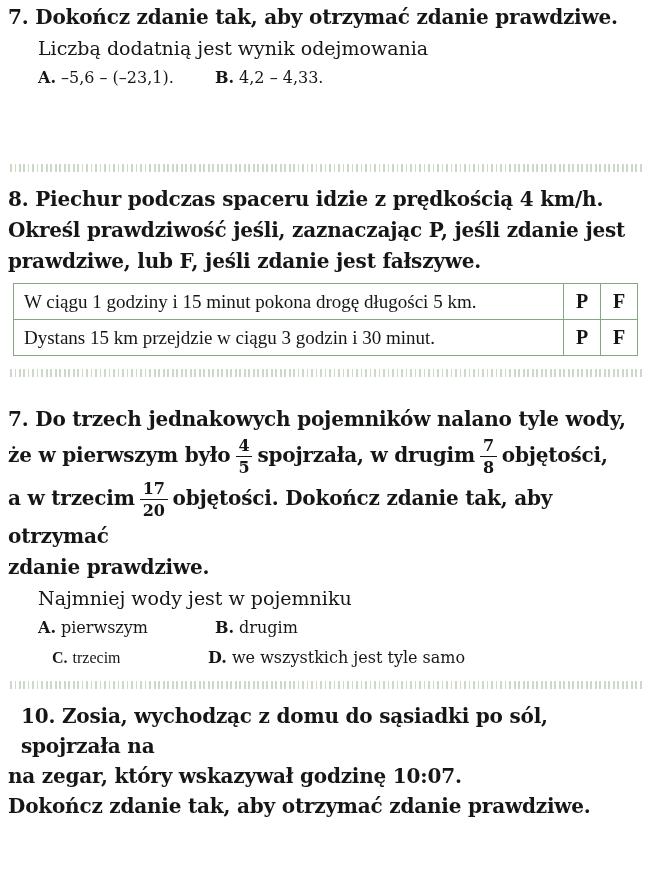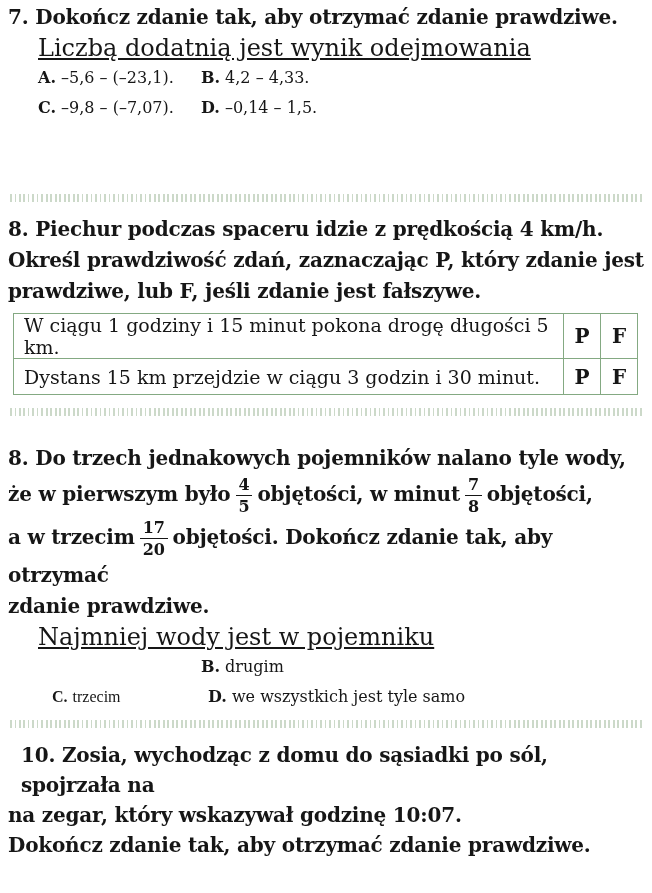--- a/index.html
+++ b/index.html
@@ -7,39 +7,39 @@
     position:relative;
     width:652px;height:893px;
     box-sizing:border-box;
     padding:2px 8px 0 8px;
     background:#ffffff;
     color:#161616;
     font-family:"DejaVu Serif","Liberation Serif",serif;
     overflow:hidden;
   }
   .stmt{font-weight:bold;font-size:20px;line-height:31px;letter-spacing:-0.2px;}
-  .sub{font-size:24px;line-height:30px;padding-left:30px;text-decoration:underline;}
+  .sub{font-size:19px;line-height:30px;padding-left:30px;}
   .optrow{position:relative;height:30px;font-size:16px;line-height:30px;}
   .opt{position:absolute;top:0;white-space:nowrap;}
   .opt b{font-weight:bold;margin-right:5px;}
-  .pA{left:30px;} .pB{left:193px;}
+  .pA{left:30px;} .pB{left:207px;}
   .q9C{left:44px;font-family:Liberation Serif, serif;} .q9D{left:200px;}
 
   .divider{
     height:8px;width:634px;margin-left:2px;
     background:repeating-linear-gradient(90deg,#ccd9c9 0 1.5px,rgba(0,0,0,0) 1.5px 4.5px);
   }
   .d1{margin-top:71px;}
   .d2{margin-top:13px;}
   .d3{margin-top:8px;}
   .q8blk{margin-top:12px;}
   .q9blk{margin-top:27px;}
   .q10blk{margin-top:12px;}
 
-  table.pf-table{border-collapse:collapse;margin:6px 0 8px 5px;table-layout:fixed;}
+  table.pf-table{border-collapse:collapse;margin:6px 0 8px 5px;table-layout:fixed;font-family:Liberation Serif, serif;}
   table.pf-table td{border:1px solid #84a982;height:36px;box-sizing:border-box;}
   td.cell-s{width:550px;font-size:19px;padding:0 4px 0 10px;}
   td.cell-pf{width:37px;text-align:center;font-weight:bold;font-size:20px;cursor:pointer;}
 
   .fracline{font-weight:bold;font-size:20px;line-height:31px;letter-spacing:-0.2px;}
   .frac{
     display:inline-block;vertical-align:middle;text-align:center;
     line-height:1;margin:2px 5px;font-size:16px;font-weight:bold;
   }
   .frac .num{display:block;border-bottom:1.6px solid #161616;padding:0 3px 2px;line-height:17px;}
@@ -50,61 +50,58 @@
 
 <div class="page">
 
   <section>
     <div class="stmt">7. Dokończ zdanie tak, aby otrzymać zdanie prawdziwe.</div>
     <div class="sub">Liczbą dodatnią jest wynik odejmowania</div>
     <div class="optrow">
       <span class="opt pA"><b>A.</b><span>–5,6 – (–23,1).</span></span>
       <span class="opt pB"><b>B.</b><span>4,2 – 4,33.</span></span>
     </div>
-    <div class="optrow">
-      <span class="opt pA"><b>C.</b><span>–9,8 – (–7,07).</span></span>
-      <span class="opt pB"><b>D.</b><span>–0,14 – 1,5.</span></span>
-    </div>
   </section>
 
   <div class="divider d1"></div>
 
   <section class="q8blk">
     <div class="stmt">8. Piechur podczas spaceru idzie z prędkością 4 km/h.</div>
-    <div class="stmt">Określ prawdziwość zdań, zaznaczając P, który zdanie jest</div>
+    <div class="stmt">Określ prawdziwość jeśli, zaznaczając P, jeśli zdanie jest</div>
     <div class="stmt">prawdziwe, lub F, jeśli zdanie jest fałszywe.</div>
     <table class="pf-table">
       <tbody>
         <tr>
           <td class="cell-s">W ciągu 1 godziny i 15 minut pokona drogę długości 5 km.</td>
           <td class="cell-pf">P</td>
           <td class="cell-pf">F</td>
         </tr>
         <tr>
           <td class="cell-s">Dystans 15 km przejdzie w ciągu 3 godzin i 30 minut.</td>
           <td class="cell-pf">P</td>
           <td class="cell-pf">F</td>
         </tr>
       </tbody>
     </table>
   </section>
 
   <div class="divider d2"></div>
 
   <section class="q9blk">
-    <div class="stmt">8. Do trzech jednakowych pojemników nalano tyle wody,</div>
+    <div class="stmt">7. Do trzech jednakowych pojemników nalano tyle wody,</div>
     <div class="fracline">
-      <span>że w pierwszym było</span><span class="frac"><span class="num">4</span><span class="den">5</span></span><span>objętości, w minut</span><span class="frac"><span class="num">7</span><span class="den">8</span></span><span>objętości,</span>
+      <span>że w pierwszym było</span><span class="frac"><span class="num">4</span><span class="den">5</span></span><span>spojrzała, w drugim</span><span class="frac"><span class="num">7</span><span class="den">8</span></span><span>objętości,</span>
     </div>
     <div class="fracline">
       <span>a w trzecim</span><span class="frac"><span class="num">17</span><span class="den">20</span></span><span>objętości. Dokończ zdanie tak, aby otrzymać</span>
     </div>
     <div class="stmt">zdanie prawdziwe.</div>
     <div class="sub">Najmniej wody jest w pojemniku</div>
     <div class="optrow">
+      <span class="opt pA"><b>A.</b><span>pierwszym</span></span>
       <span class="opt pB"><b>B.</b><span>drugim</span></span>
     </div>
     <div class="optrow">
       <span class="opt q9C"><b>C.</b><span>trzecim</span></span>
       <span class="opt q9D"><b>D.</b><span>we wszystkich jest tyle samo</span></span>
     </div>
   </section>
 
   <div class="divider d3"></div>
 

